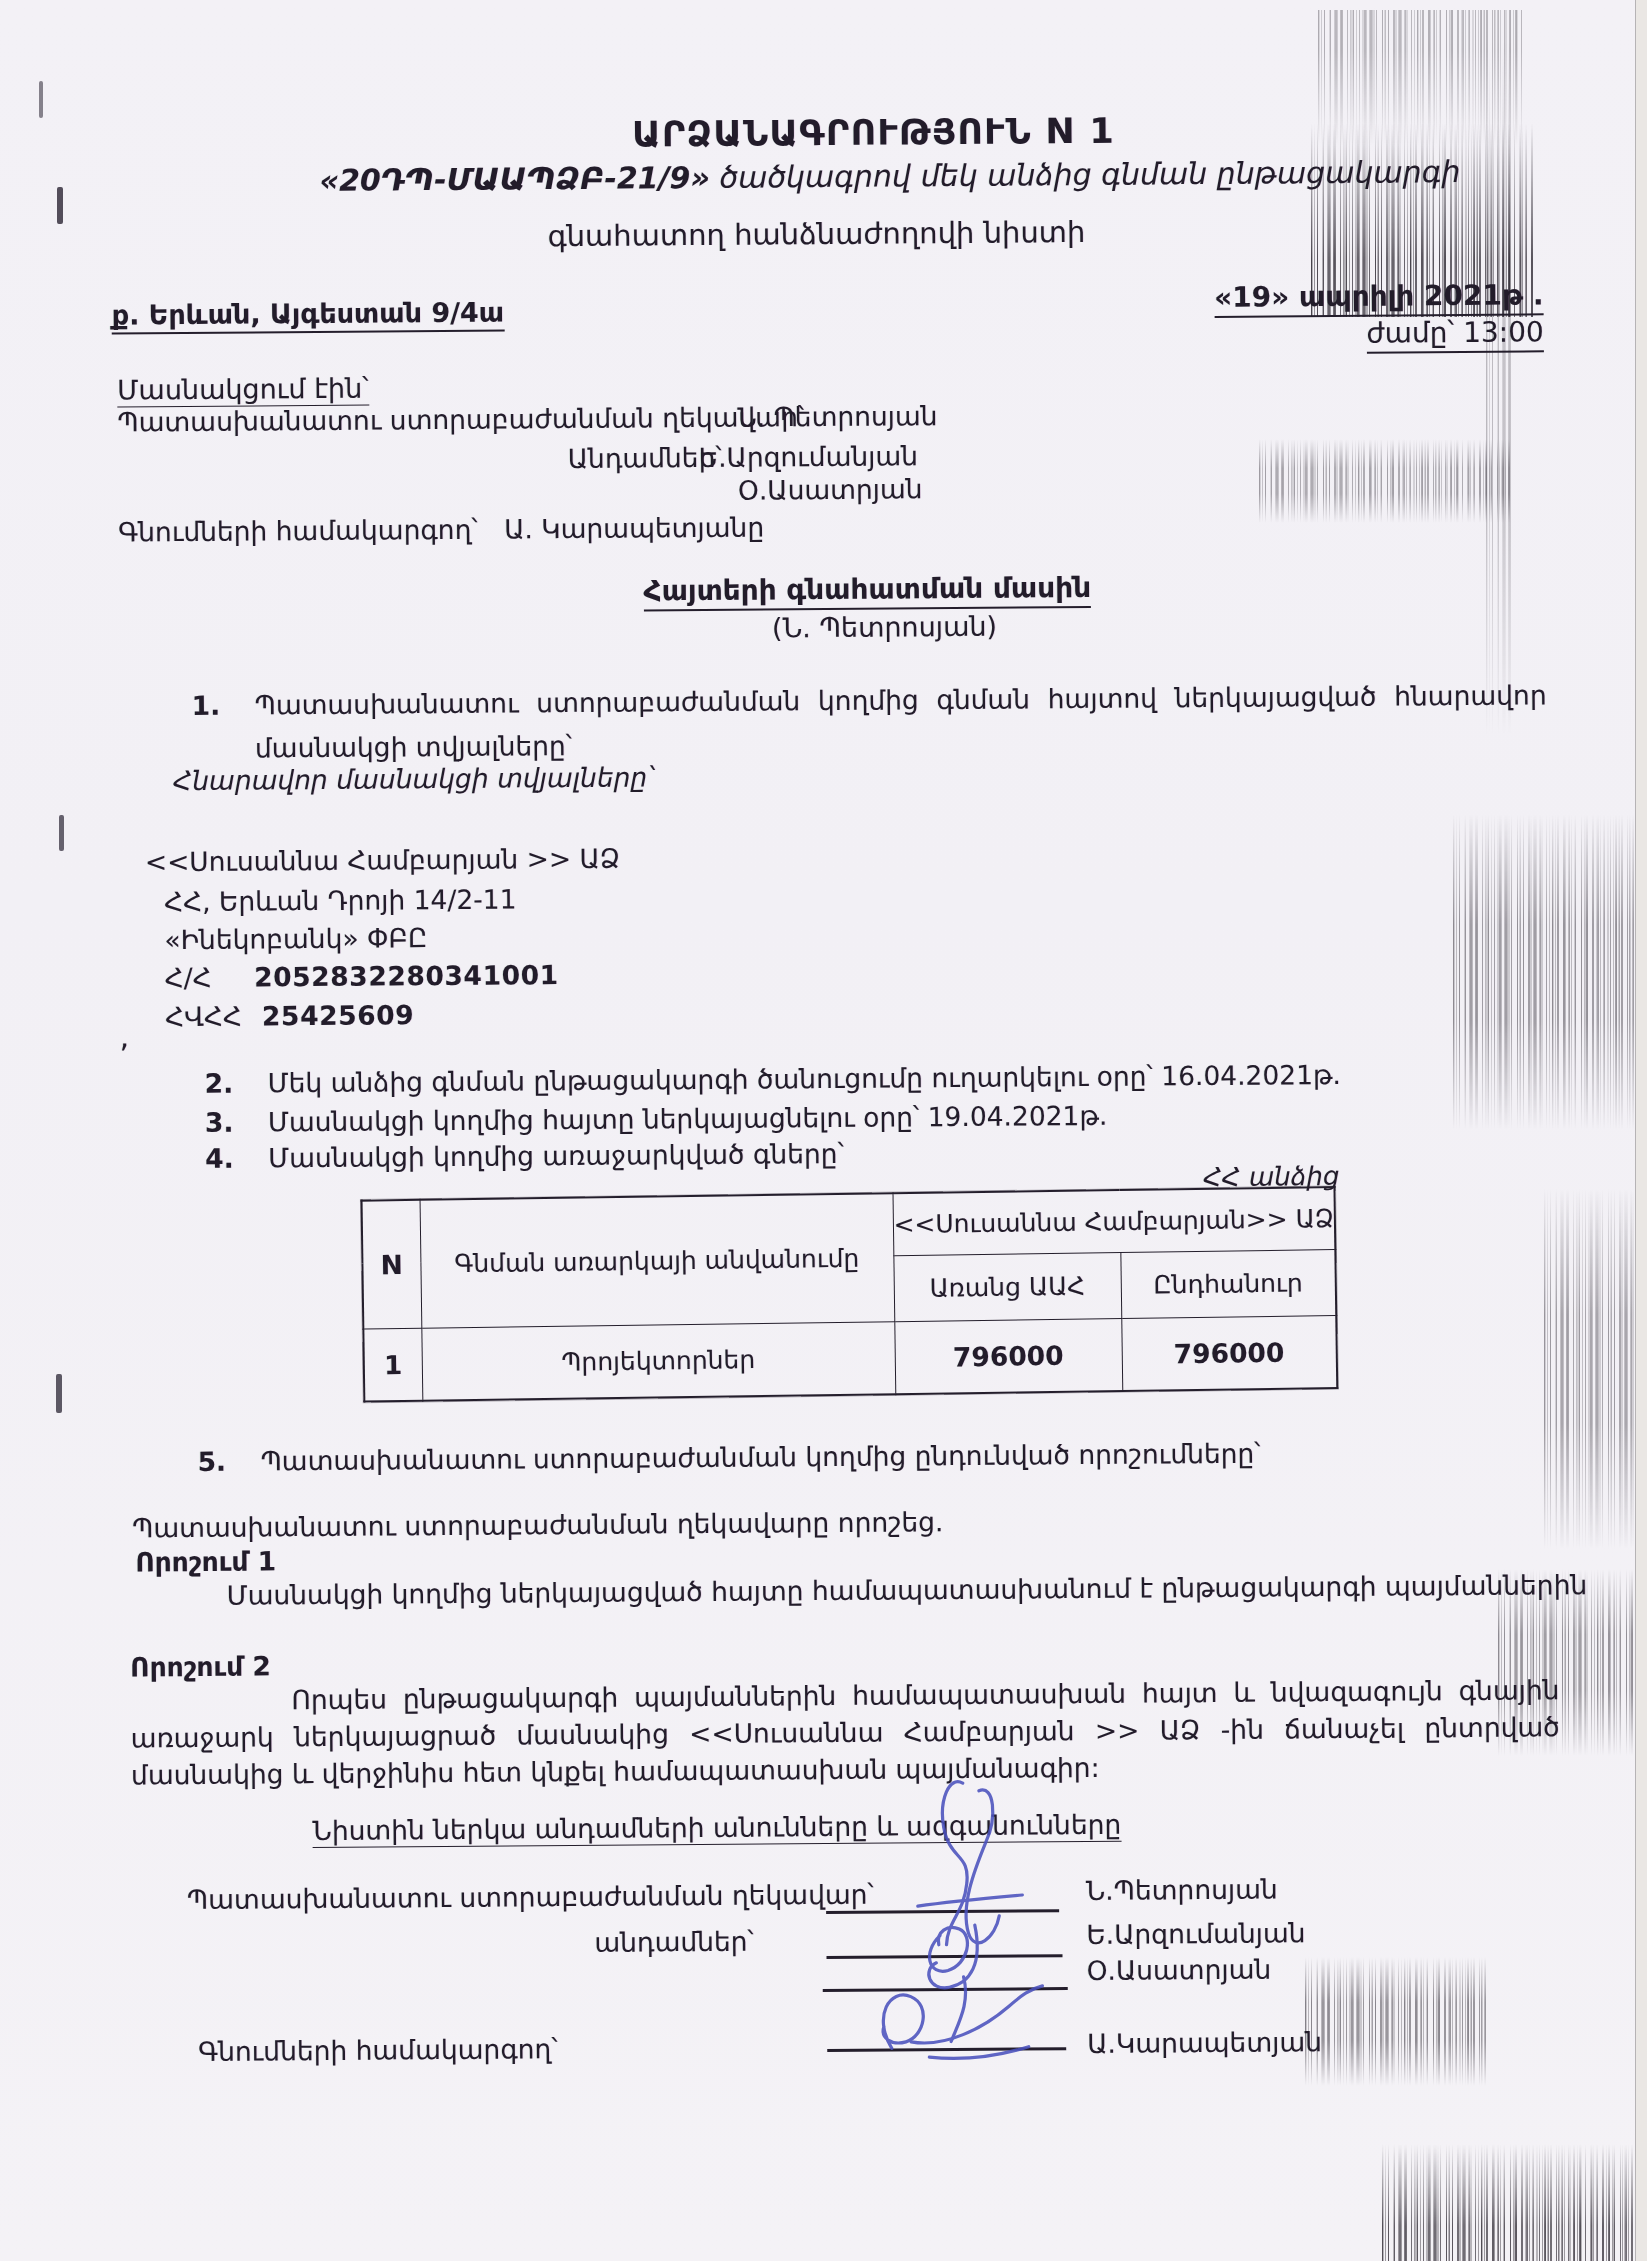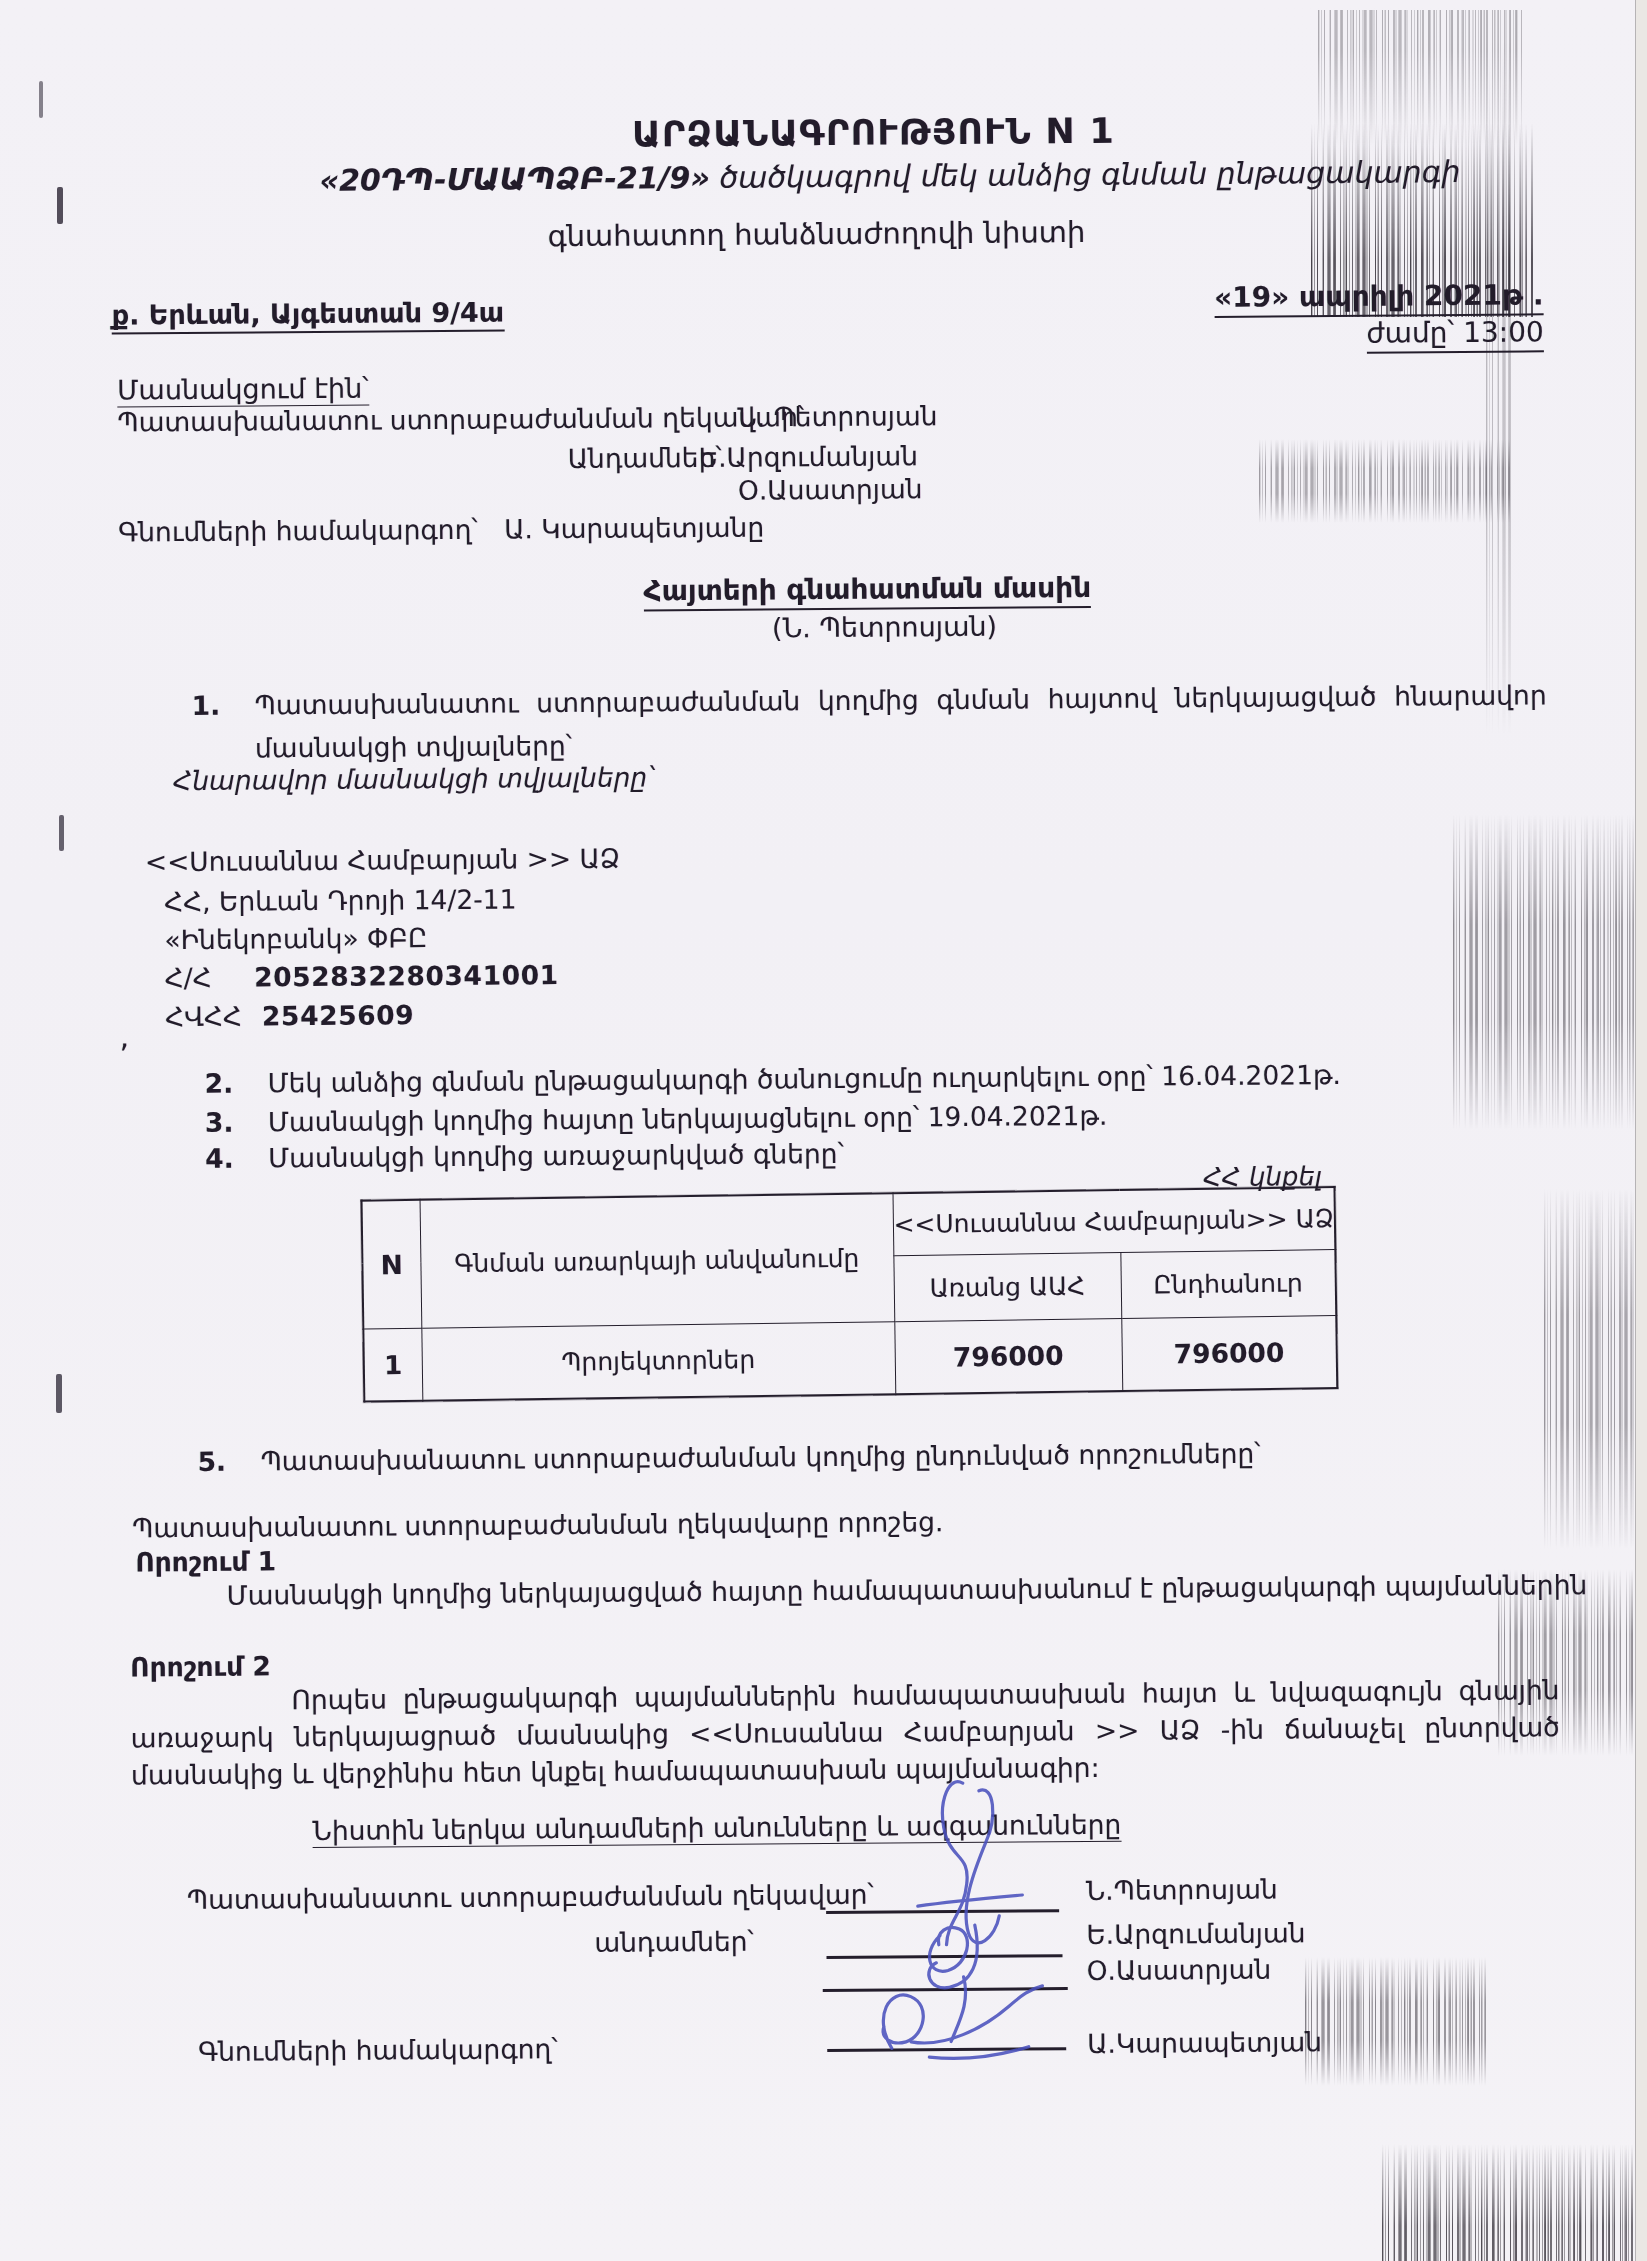--- a/index.html
+++ b/index.html
@@ -139,21 +139,21 @@
     </div>
     <div class="al" style="left:205px;top:1103px;font-size:26.5px;">
       <span class="num">3.</span>
       <div class="hang">Մասնակցի կողմից հայտը ներկայացնելու օրը՝ 19.04.2021թ.</div>
     </div>
     <div class="al" style="left:205px;top:1139px;font-size:26.5px;">
       <span class="num">4.</span>
       <div class="hang">Մասնակցի կողմից առաջարկված գները՝</div>
     </div>
 
-    <div class="al i" style="left:1203px;top:1166px;font-size:26px;">ՀՀ կնքել</div>
+    <div class="al i" style="left:1203px;top:1166px;font-size:26px;">ՀՀ անձից</div>
 
     <table class="price-table">
       <colgroup>
         <col style="width:58px">
           <col style="width:473px">
           <col style="width:227px">
           <col style="width:215px">
       </colgroup>
       <tbody>
           <tr>

